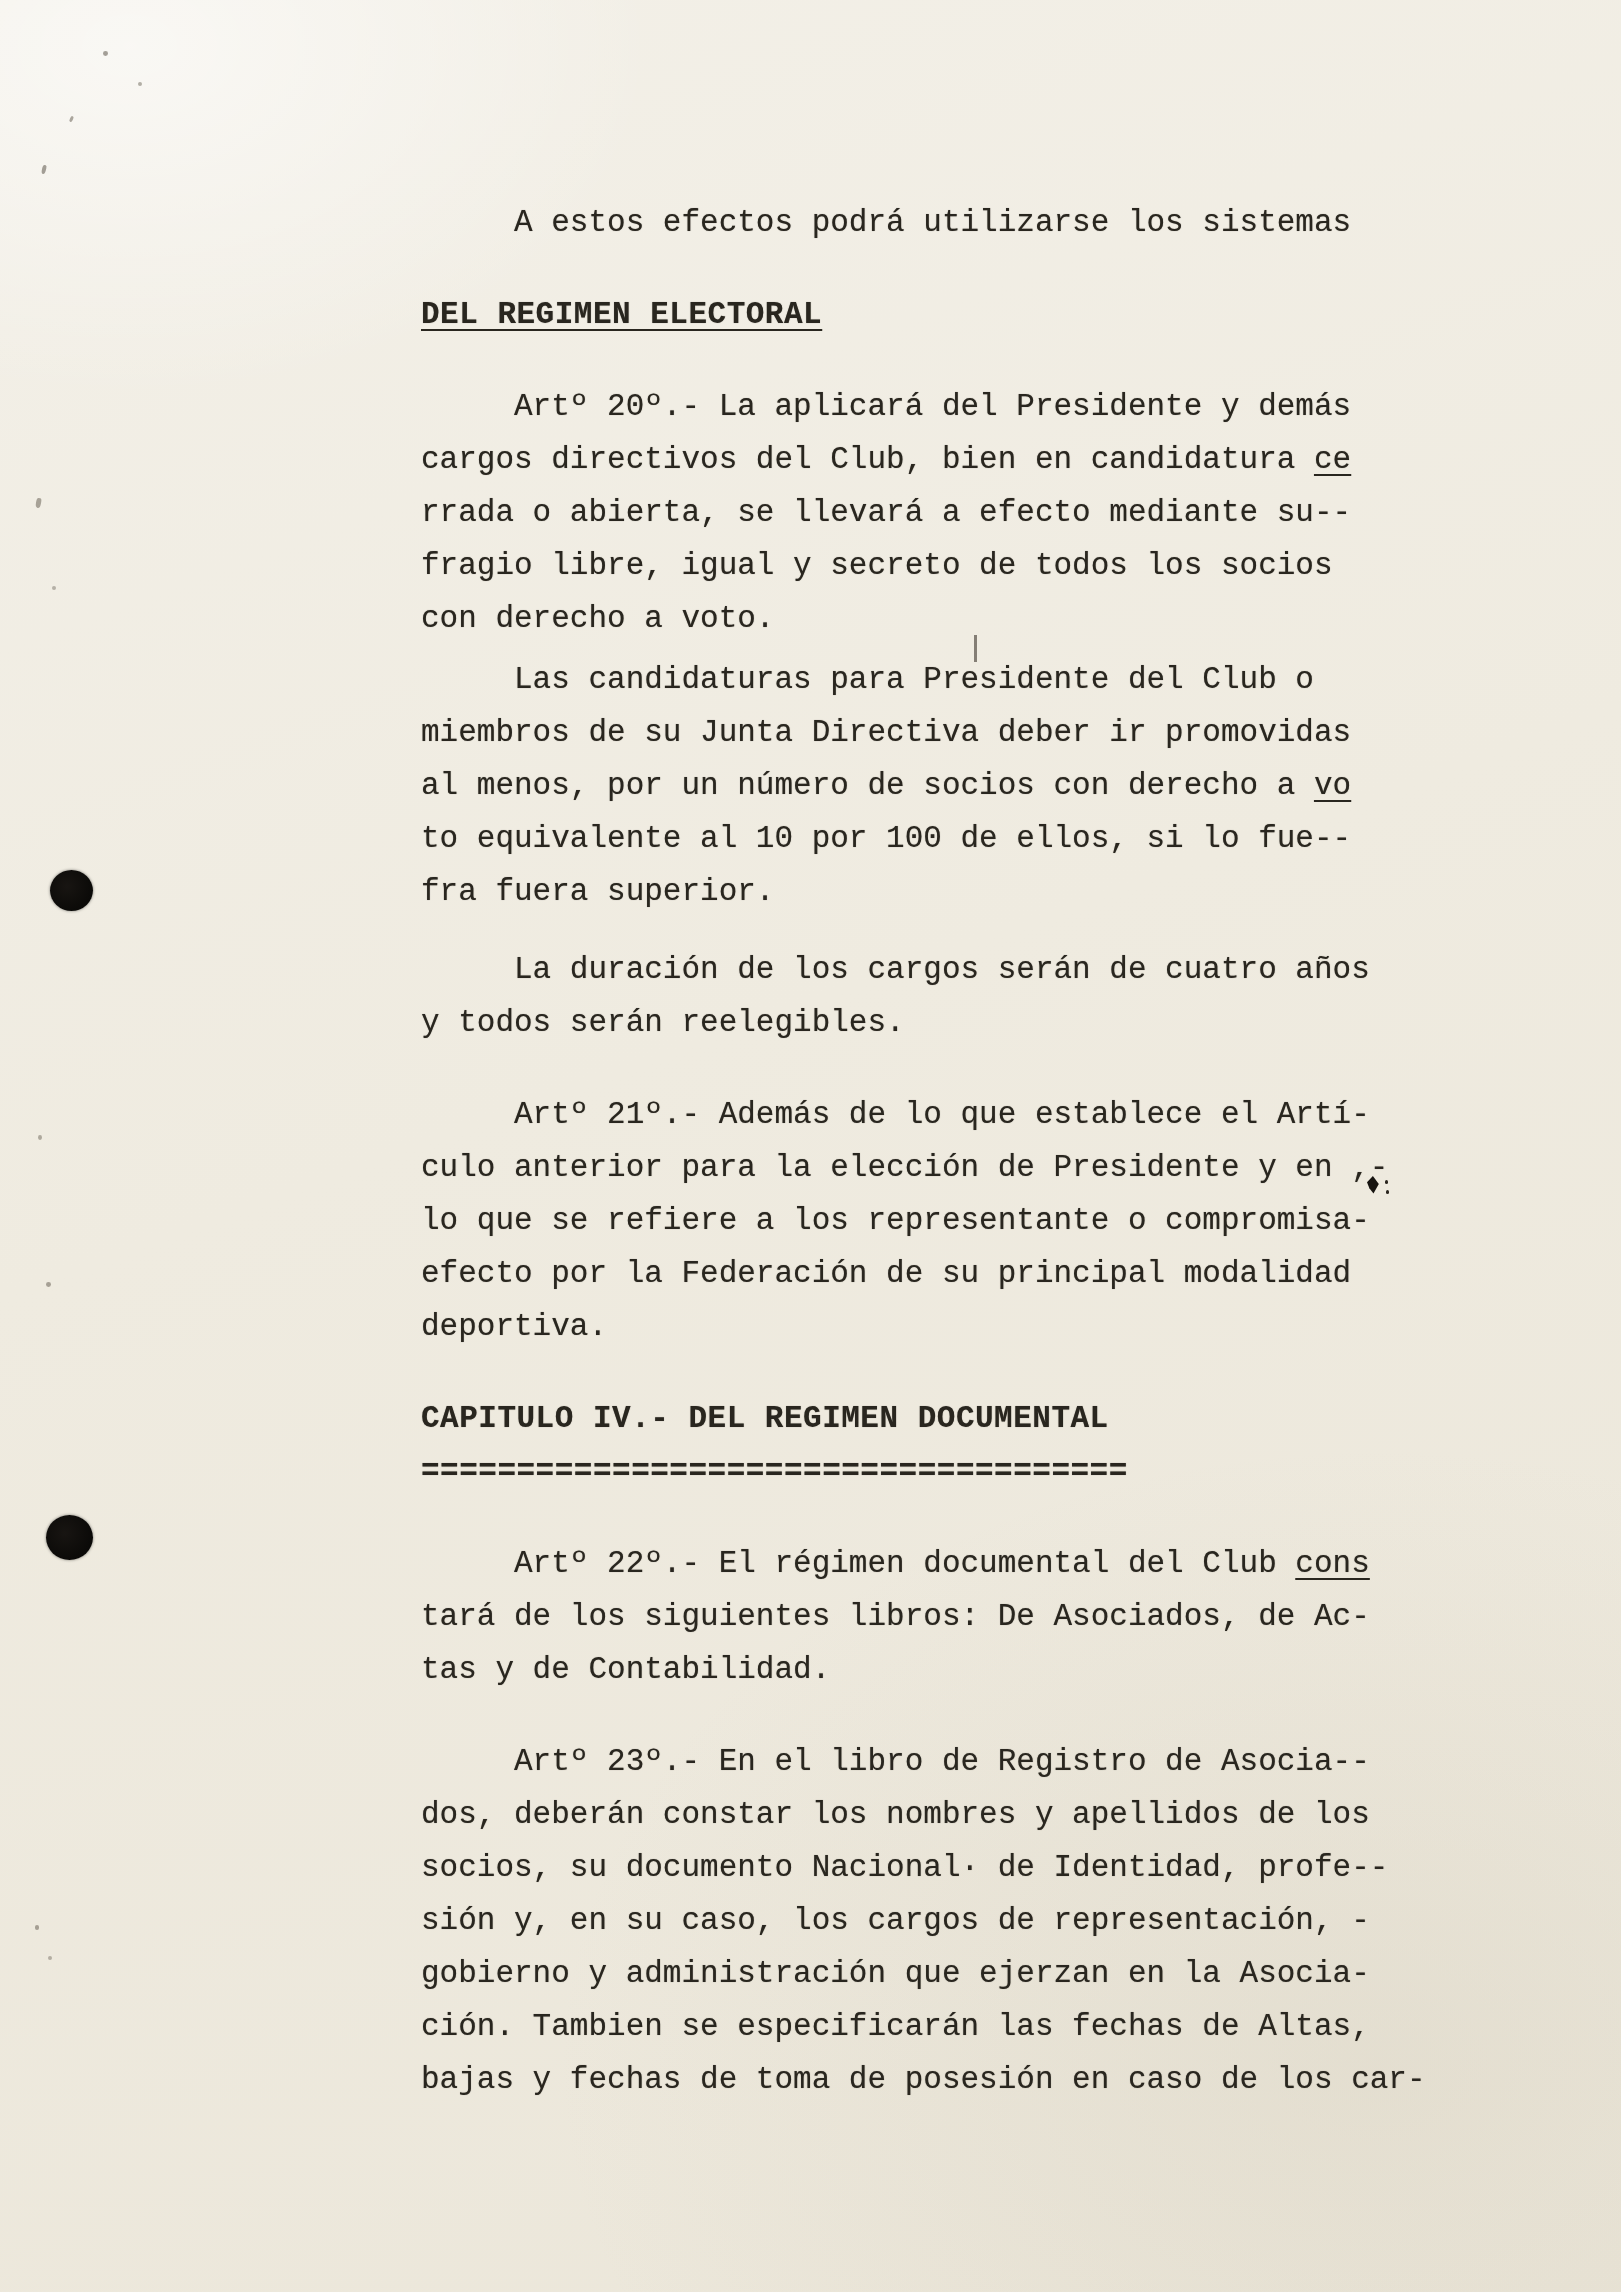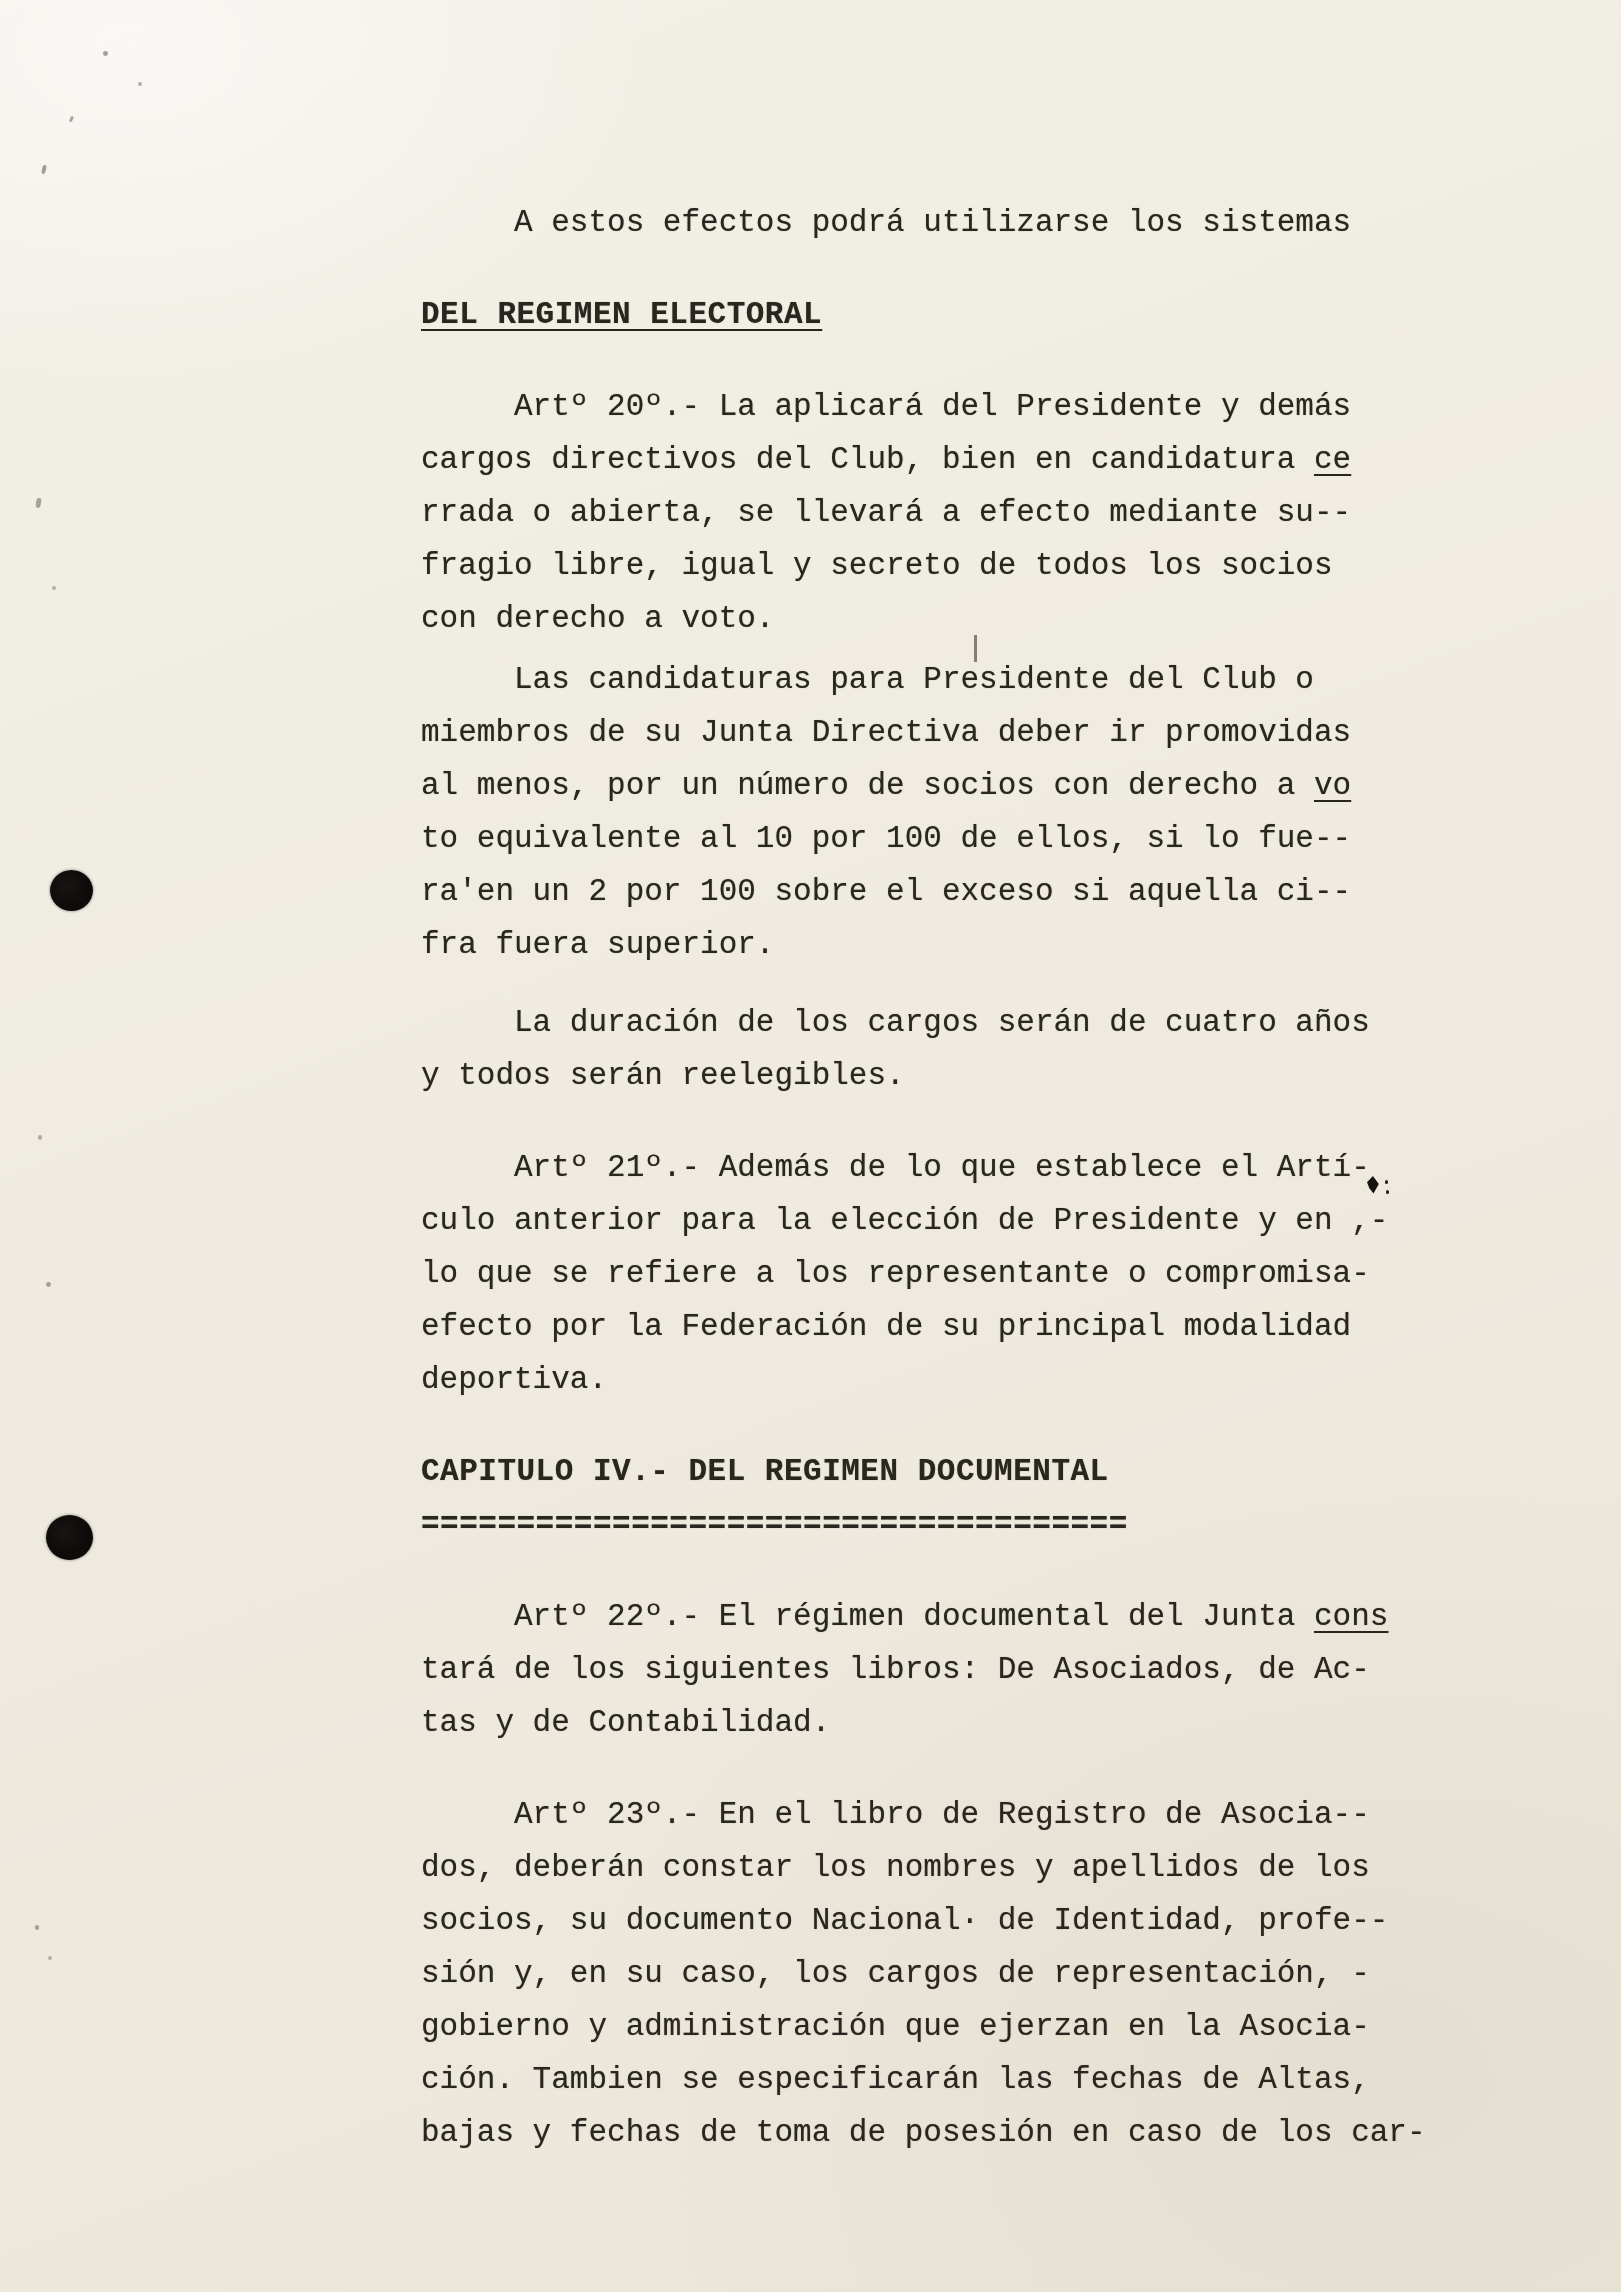--- a/index.html
+++ b/index.html
@@ -112,40 +112,39 @@
         <div class="line"><span>cargos directivos del Club, bien en candidatura </span><span class="u">ce</span></div>
         <div class="line"><span>rrada o abierta, se llevará a efecto mediante su--</span></div>
         <div class="line"><span>fragio libre, igual y secreto de todos los socios</span></div>
         <div class="line"><span>con derecho a voto.</span></div>
       </div>
       <div class="block p gap-sm">
         <div class="line"><span>     Las candidaturas para Presidente del Club o</span></div>
         <div class="line"><span>miembros de su Junta Directiva deber ir promovidas</span></div>
         <div class="line"><span>al menos, por un número de socios con derecho a </span><span class="u">vo</span></div>
         <div class="line"><span>to equivalente al 10 por 100 de ellos, si lo fue--</span></div>
-        <div class="line"><span>ra'en un 2 por 100 sobre el exceso si aquella ci--</span></div>
         <div class="line"><span>fra fuera superior.</span></div>
       </div>
       <div class="block p gap-md">
         <div class="line"><span>     La duración de los cargos serán de cuatro años</span></div>
         <div class="line"><span>y todos serán reelegibles.</span></div>
       </div>
       <div class="block p gap-lg">
         <div class="line"><span>     Artº 21º.- Además de lo que establece el Artí-</span></div>
         <div class="line"><span>culo anterior para la elección de Presidente y en ,-</span></div>
         <div class="line"><span>lo que se refiere a los representante o compromisa-</span></div>
         <div class="line"><span>efecto por la Federación de su principal modalidad</span></div>
         <div class="line"><span>deportiva.</span></div>
       </div>
       <div class="block h gap-lg">
         <div class="line"><span>CAPITULO IV.- DEL REGIMEN DOCUMENTAL</span></div>
         <div class="line"><span>=====================================</span></div>
       </div>
       <div class="block p gap-lg">
-        <div class="line"><span>     Artº 22º.- El régimen documental del Junta </span><span class="u">cons</span></div>
+        <div class="line"><span>     Artº 22º.- El régimen documental del Club </span><span class="u">cons</span></div>
         <div class="line"><span>tará de los siguientes libros: De Asociados, de Ac-</span></div>
         <div class="line"><span>tas y de Contabilidad.</span></div>
       </div>
       <div class="block p gap-lg">
         <div class="line"><span>     Artº 23º.- En el libro de Registro de Asocia--</span></div>
         <div class="line"><span>dos, deberán constar los nombres y apellidos de los</span></div>
         <div class="line"><span>socios, su documento Nacional· de Identidad, profe--</span></div>
         <div class="line"><span>sión y, en su caso, los cargos de representación, -</span></div>
         <div class="line"><span>gobierno y administración que ejerzan en la Asocia-</span></div>
         <div class="line"><span>ción. Tambien se especificarán las fechas de Altas,</span></div>

